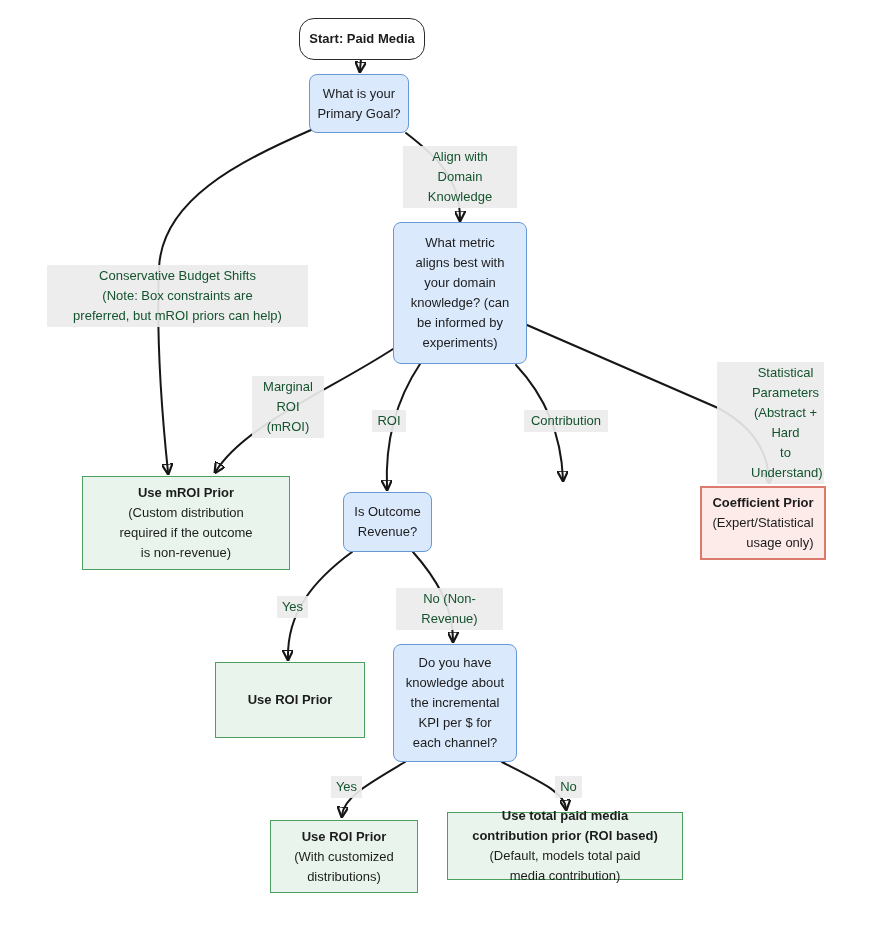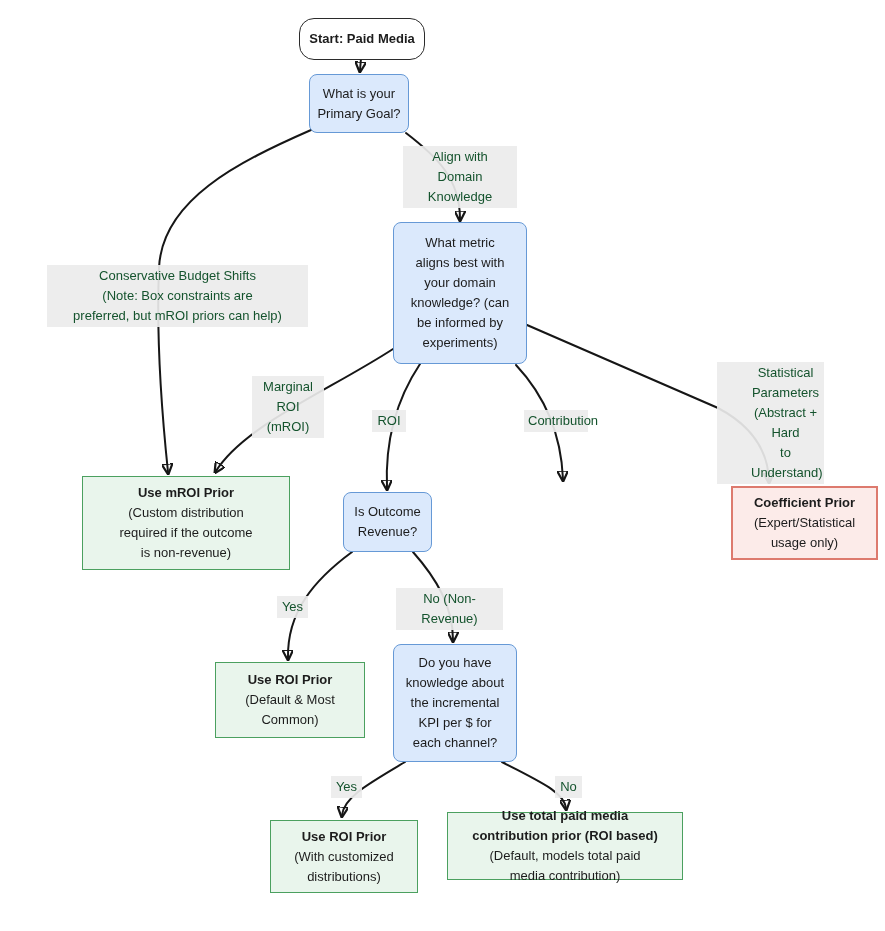--- a/index.html
+++ b/index.html
@@ -66,21 +66,21 @@
 
   <div class="edge-label" style="left:403px;top:146px;width:114px;">Align with
 Domain
 Knowledge</div>
   <div class="edge-label" style="left:47px;top:265px;width:261px;">Conservative Budget Shifts
 (Note: Box constraints are
 preferred, but mROI priors can help)</div>
   <div class="edge-label" style="left:252px;top:376px;width:72px;">Marginal ROI
 (mROI)</div>
   <div class="edge-label" style="left:372px;top:410px;width:34px;">ROI</div>
-  <div class="edge-label" style="left:524px;top:410px;width:64px;">Contribution</div>
+  <div class="edge-label" style="left:524px;top:410px;width:84px;">Contribution</div>
   <div class="edge-label" style="left:717px;top:362px;width:107px;padding-left:34px;">Statistical
 Parameters
 (Abstract + Hard
 to Understand)</div>
   <div class="edge-label" style="left:277px;top:596px;width:31px;">Yes</div>
   <div class="edge-label" style="left:396px;top:588px;width:107px;">No (Non-
 Revenue)</div>
   <div class="edge-label" style="left:331px;top:776px;width:31px;">Yes</div>
   <div class="edge-label" style="left:555px;top:776px;width:27px;">No</div>
 
@@ -106,30 +106,28 @@
 each channel?</div>
 
   <div class="node result" style="left:82px;top:476px;width:208px;height:94px;">
     <span class="title">Use mROI Prior</span>
     <span class="sub">(Custom distribution
 required if the outcome
 is non-revenue)</span>
   </div>
 
 
-  <div class="node warning" style="left:731px;top:486px;width:147px;height:74px;">
+  <div class="node warning" style="left:700px;top:486px;width:126px;height:74px;text-align:right;">
     <span class="title">Coefficient Prior</span>
     <span class="sub">(Expert/Statistical
 usage only)</span>
   </div>
 
   <div class="node result" style="left:215px;top:662px;width:150px;height:76px;">
     <span class="title">Use ROI Prior</span>
-    <span class="sub">(Default &amp; Most
-Common)</span>
   </div>
 
   <div class="node result" style="left:270px;top:820px;width:148px;height:73px;">
     <span class="title">Use ROI Prior</span>
     <span class="sub">(With customized
 distributions)</span>
   </div>
 
   <div class="node result" style="left:447px;top:812px;width:236px;height:68px;">
     <span class="title">Use total paid media

